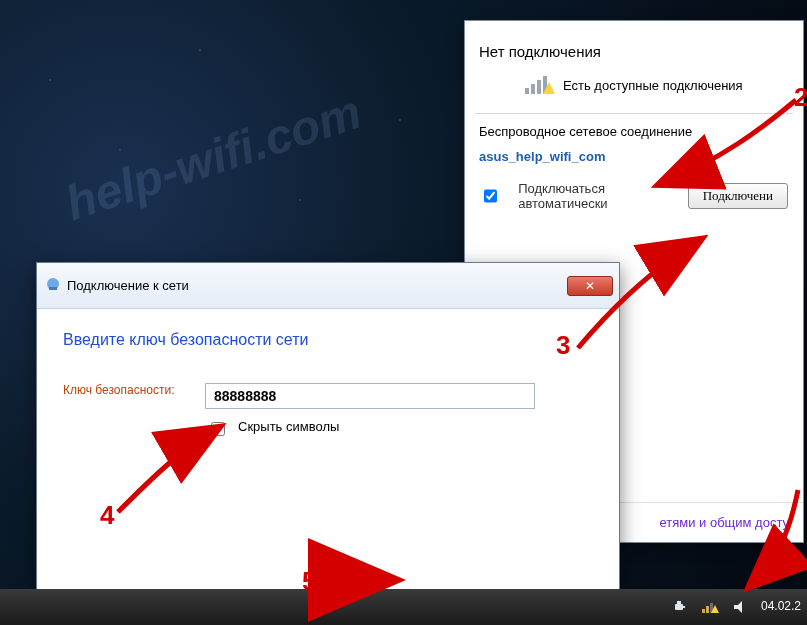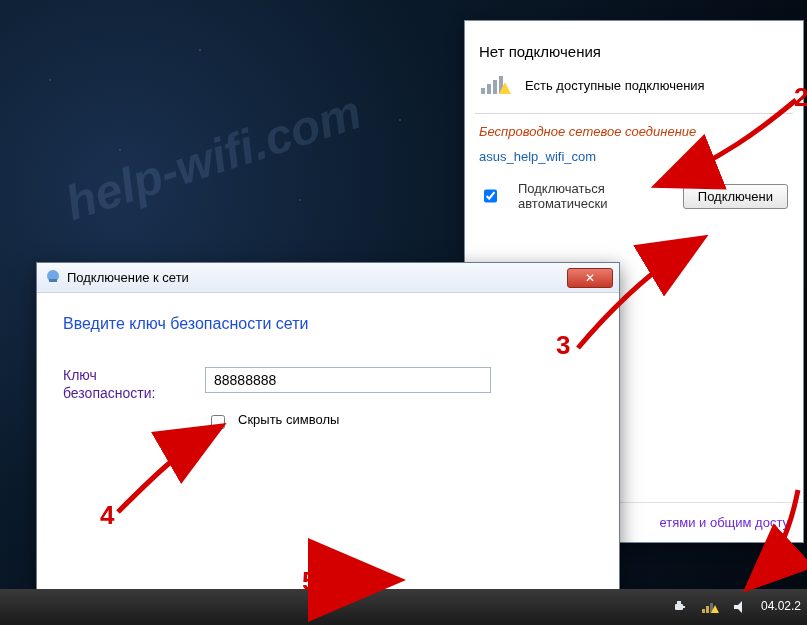--- a/index.html
+++ b/index.html
@@ -49,81 +49,83 @@
     position: absolute;
     top: 20px;
     left: 464px;
     width: 340px;
     background: #fff;
     border: 1px solid #7a8aa0;
     box-shadow: 0 4px 14px rgba(0,0,0,0.4);
     font-size: 13px;
   }
   .np-head { padding: 22px 14px 4px; font-size: 15px; }
-  .np-status { display: flex; align-items: center; padding: 8px 14px 14px; gap: 14px; }
+  .np-status { display: flex; align-items: center; padding: 8px 14px 14px; gap: 8px; margin-left: 44px; }
   .np-status svg { flex: none; }
   .np-sep { border-top: 1px solid #d8d8d8; margin: 0 10px 6px; }
-  .np-section-label { color: #c2410c; padding: 4px 14px 8px; font-style: italic; }
-  .np-network { color: #1a5fb4; padding: 2px 14px 6px; }
+  .np-section-label { color: #000000; padding: 4px 14px 8px; }
+  .np-network { color: #1a5fb4; padding: 2px 14px 6px; font-weight: bold; }
   .np-block {
     padding: 10px 14px;
     display: flex; align-items: center; justify-content: space-between;
     border: 1px solid transparent;
   }
   .np-auto { display: flex; align-items: center; gap: 18px; color: #333; }
   .np-auto input { width: 14px; height: 14px; }
   .np-connect-btn {
     padding: 4px 14px;
     background: linear-gradient(#fdfdfd,#e6e6e6);
     border: 1px solid #8a8a8a;
     border-radius: 3px;
     font-size: 13px;
+    font-family: Liberation Serif, serif;
   }
   .np-footer {
     margin-top: 280px;
     padding: 12px 14px;
     border-top: 1px solid #e0e0e0;
     color: #6d28d9;
     text-align: right;
   }
 
   
   .dlg {
     position: absolute;
     top: 262px; left: 36px;
     width: 584px; height: 340px;
     background: #fff;
     border: 1px solid #6a7a90;
     box-shadow: 0 6px 18px rgba(0,0,0,0.5);
   }
   .dlg-title {
-    height: 30px;
+    height: 46px;
     background: linear-gradient(#f6f9fd,#e4ecf7);
     border-bottom: 1px solid #c9d6e8;
     display: flex; align-items: center; justify-content: space-between;
     padding: 0 6px 0 8px;
     font-size: 13px;
   }
   .dlg-title-left { display: flex; align-items: center; gap: 6px; }
   .dlg-close {
     width: 46px; height: 20px;
     background: linear-gradient(#e97a6a,#c83a28);
     border: 1px solid #8e2a1c;
     border-radius: 3px;
     color: #fff; text-align: center; line-height: 18px;
     font-size: 12px;
   }
   .dlg-body { padding: 22px 26px 10px; }
   .dlg-heading { color: #1d4ed8; font-size: 16px; margin-bottom: 34px; }
   .dlg-row { display: flex; align-items: flex-start; gap: 22px; margin-bottom: 10px; }
-  .dlg-label { width: 120px; font-size: 14px; color: #4c1d95; line-height: 1.25; }
+  .dlg-label { width: 120px; font-size: 12px; color: #c2410c; line-height: 1.25; }
   .dlg-input {
-    width: 286px; padding: 4px 8px;
+    width: 330px; padding: 4px 8px;
     border: 1px solid #a8b5c6; background: #fff;
     font-size: 14px;
+    font-weight: bold;
   }
   .dlg-hide { display: flex; gap: 10px; font-size: 13px; margin-left: 144px; }
   .dlg-hide input { width: 14px; height: 14px; }
   .dlg-buttons {
     position: absolute; bottom: 0; left: 0; right: 0;
     height: 46px; background: #f0f0f0; border-top: 1px solid #dcdcdc;
     display: flex; justify-content: flex-end; align-items: center; gap: 10px;
     padding: 0 16px;
   }
   .dlg-btn {

